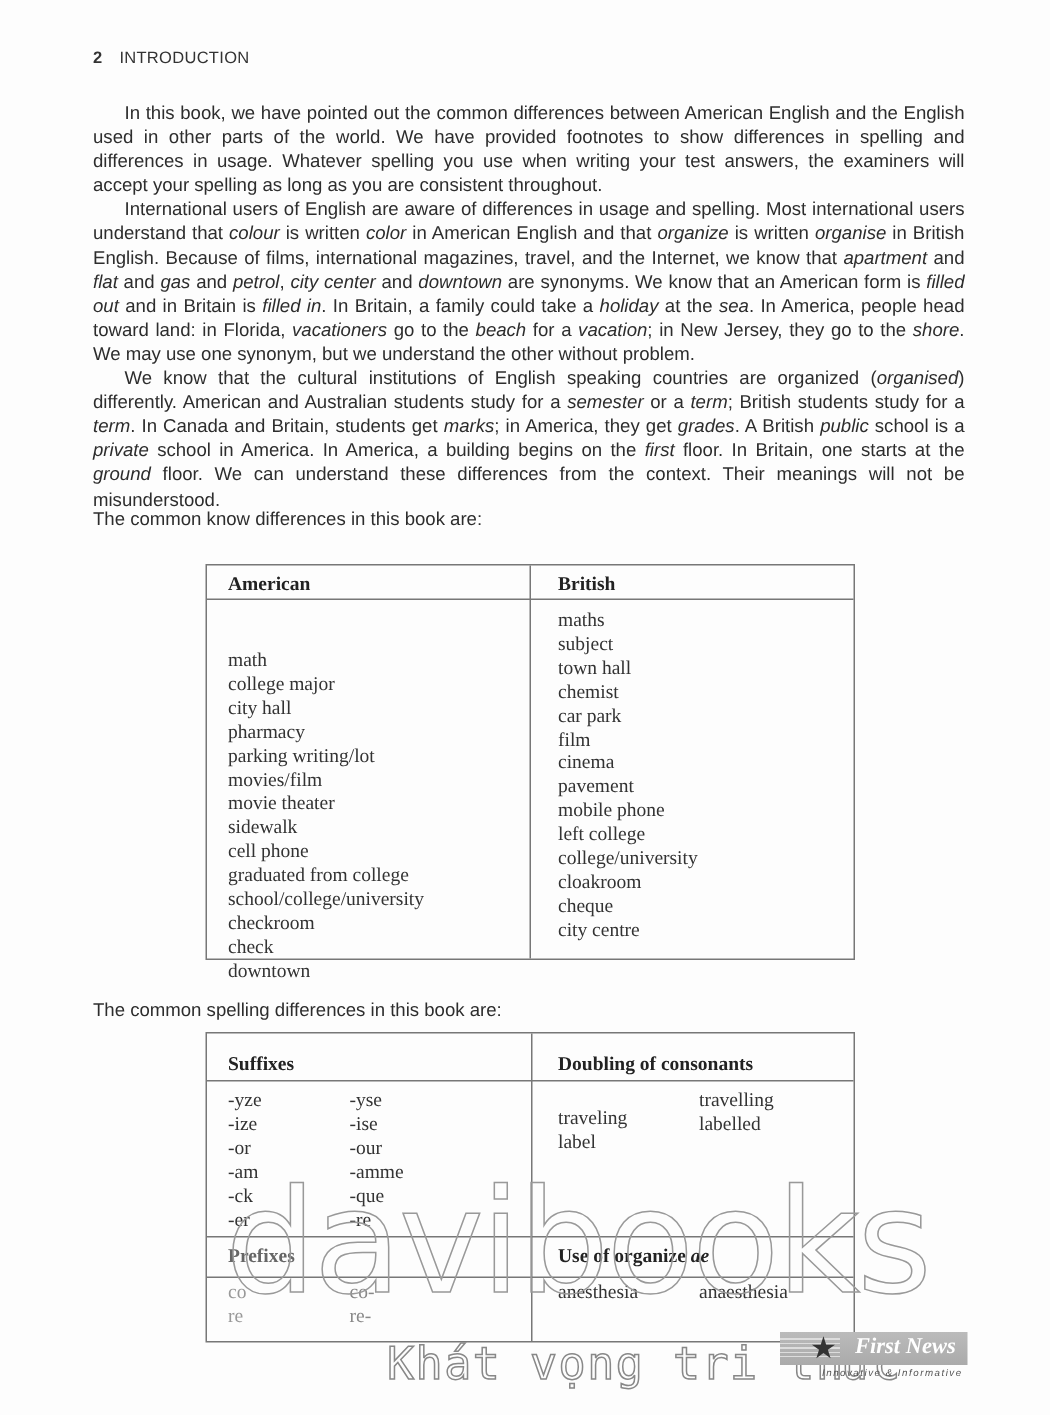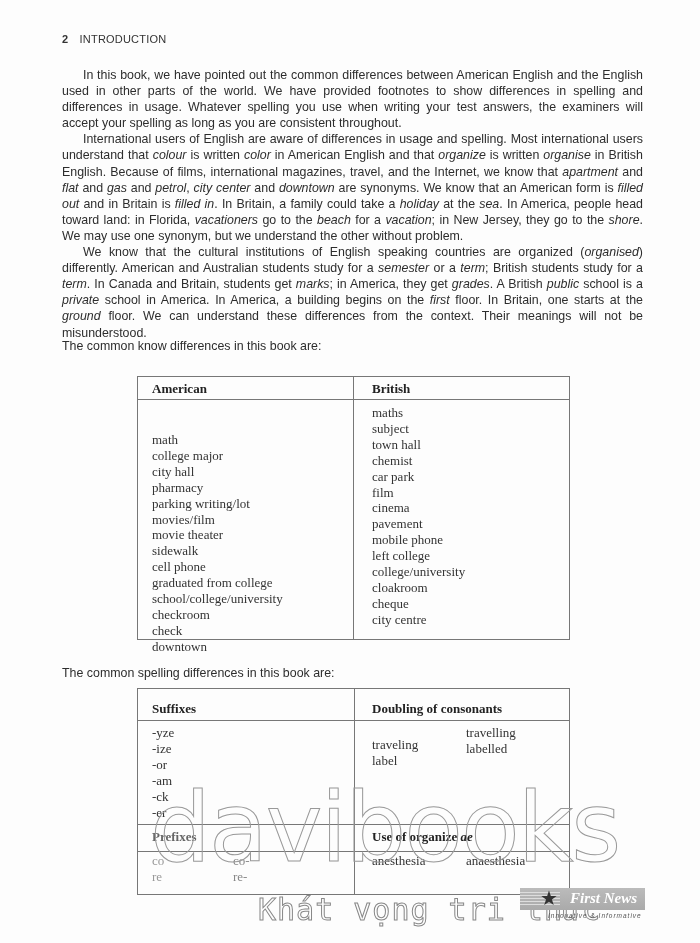--- a/index.html
+++ b/index.html
@@ -98,20 +98,28 @@
   <div class="hdr" style="left:234px; top:12px;">Doubling of consonants</div>
 
   <div class="cell-list" style="left:14px; top:36px;">
     <div>-yze</div>
     <div>-ize</div>
     <div>-or</div>
     <div>-am</div>
     <div>-ck</div>
     <div>-er</div>
   </div>
+  <div class="cell-list" style="left:95px; top:36px;">
+    <div>-yse</div>
+    <div>-ise</div>
+    <div>-our</div>
+    <div>-amme</div>
+    <div>-que</div>
+    <div>-re</div>
+  </div>
   <div class="cell-list" style="left:234px; top:48px;">
     <div>traveling</div>
     <div>label</div>
   </div>
   <div class="cell-list" style="left:328px; top:36px;">
     <div>travelling</div>
     <div>labelled</div>
   </div>
 
   <div class="hdr" style="left:14px; top:140px; color:#666;">Prefixes</div>

